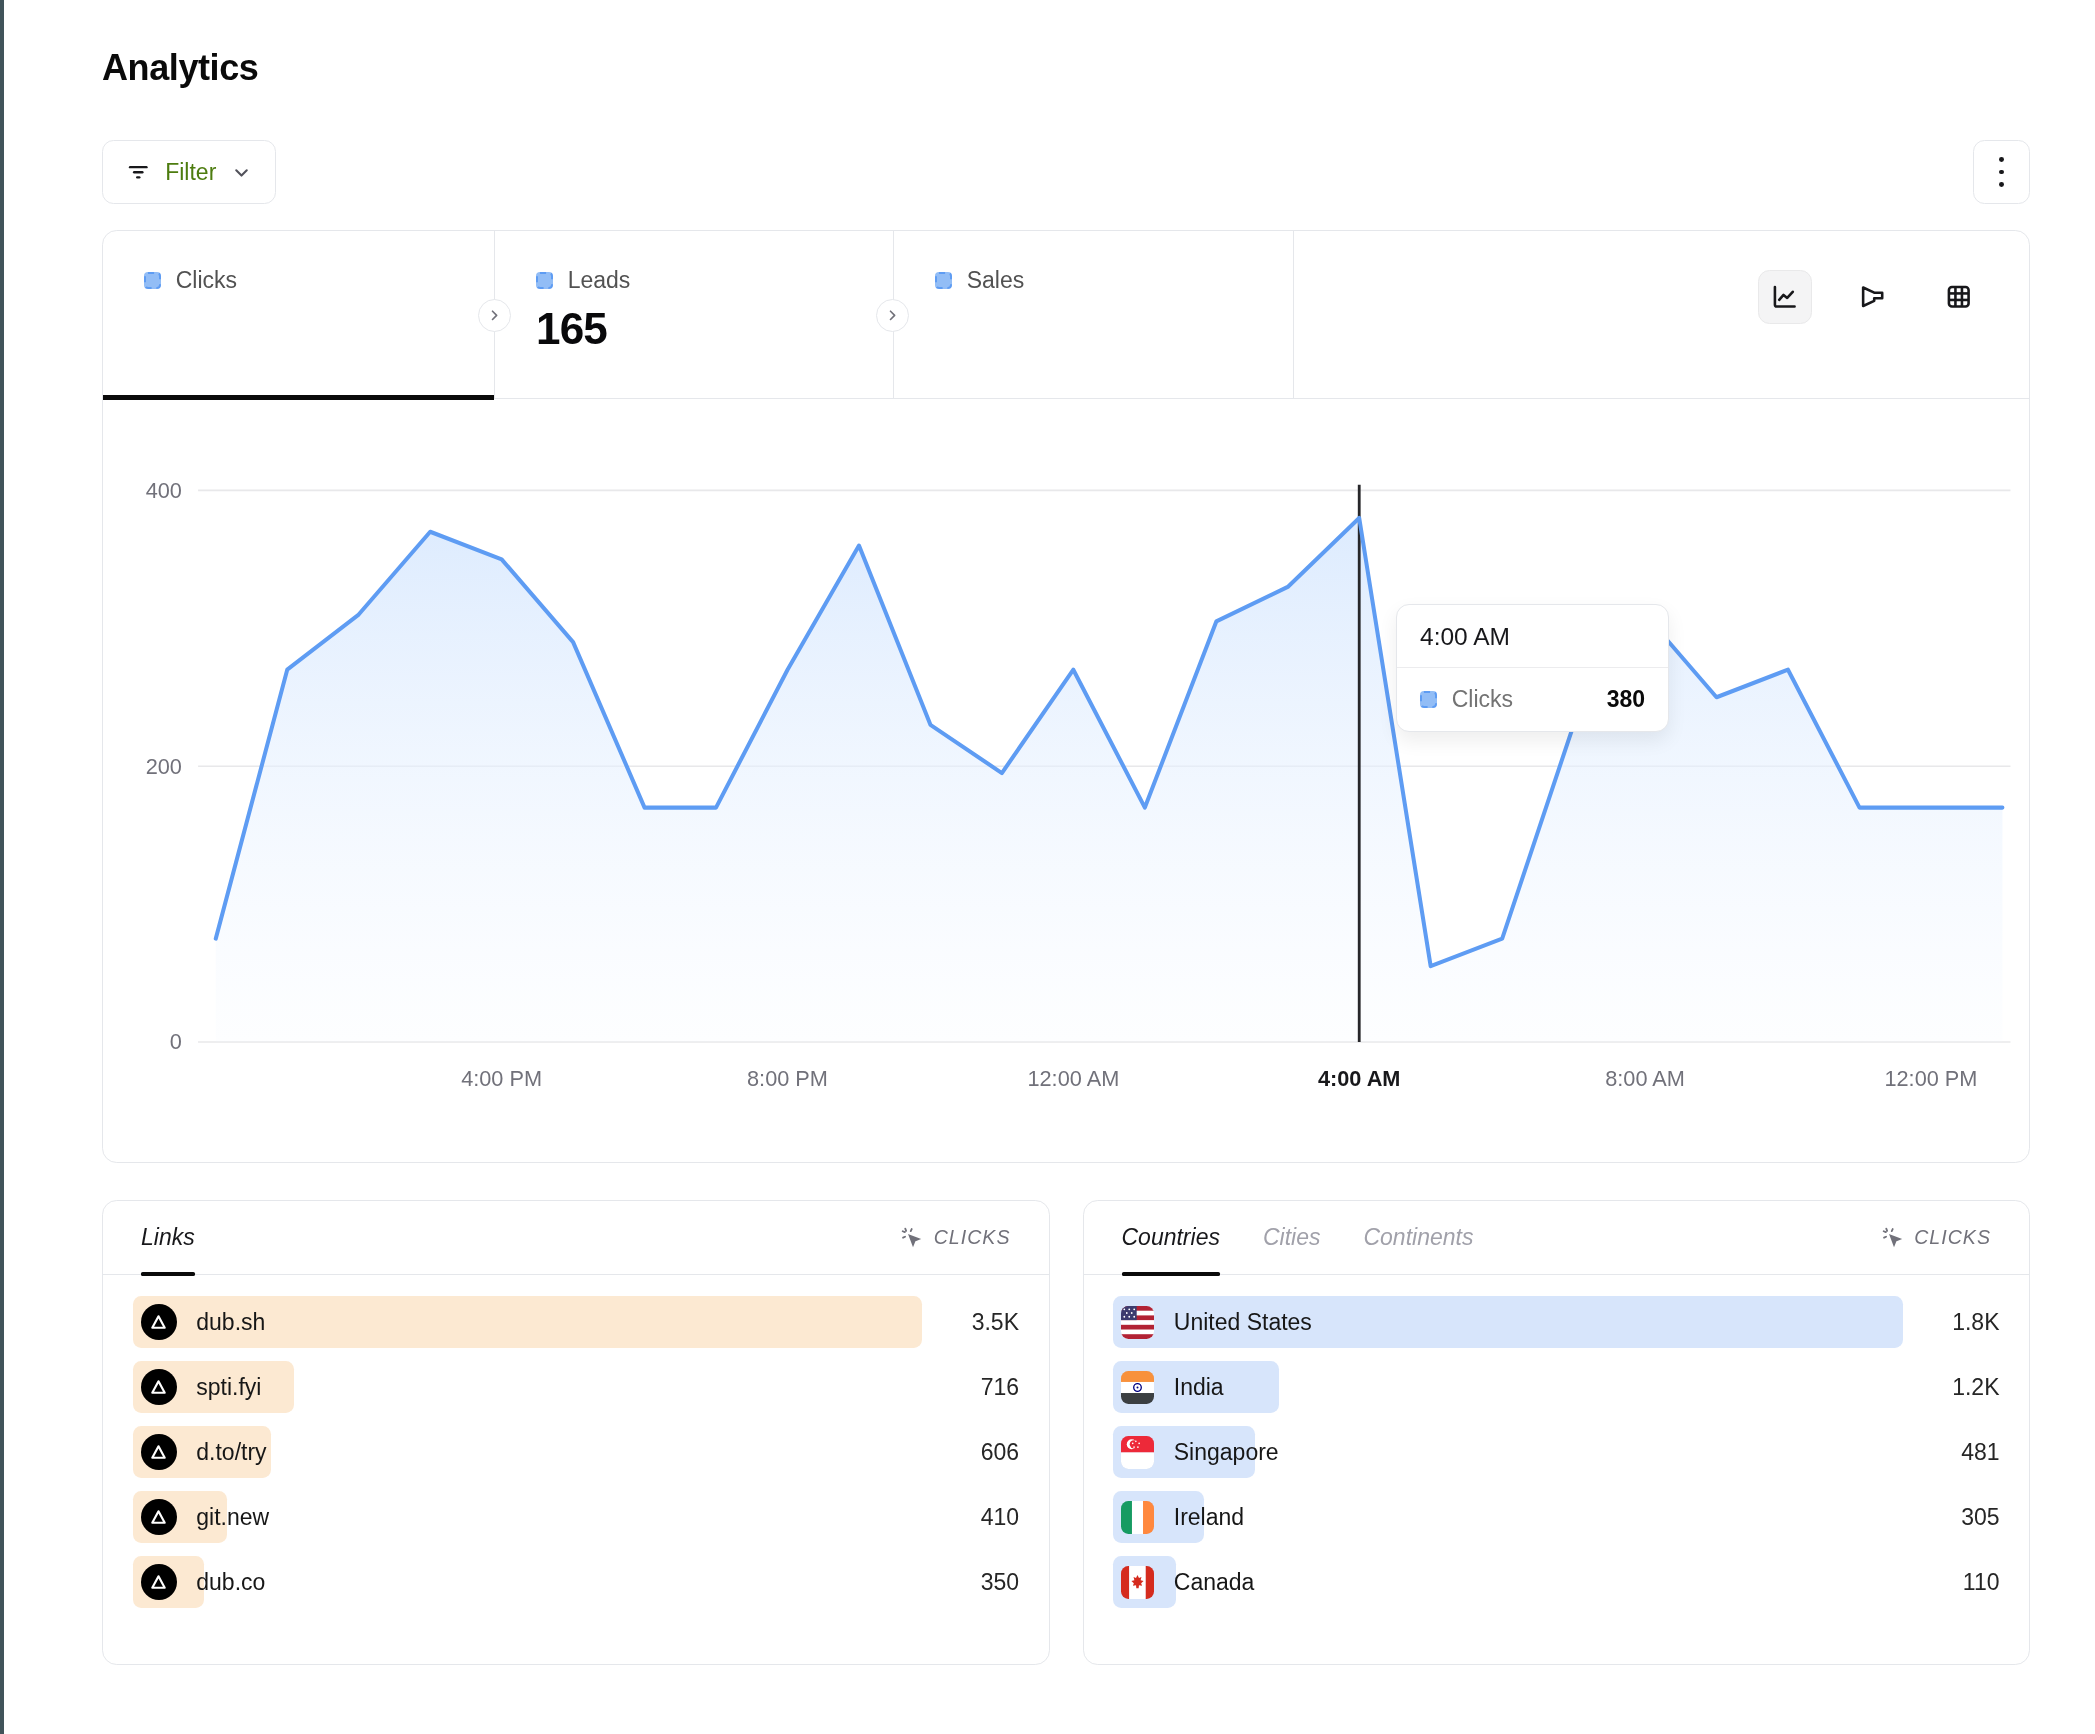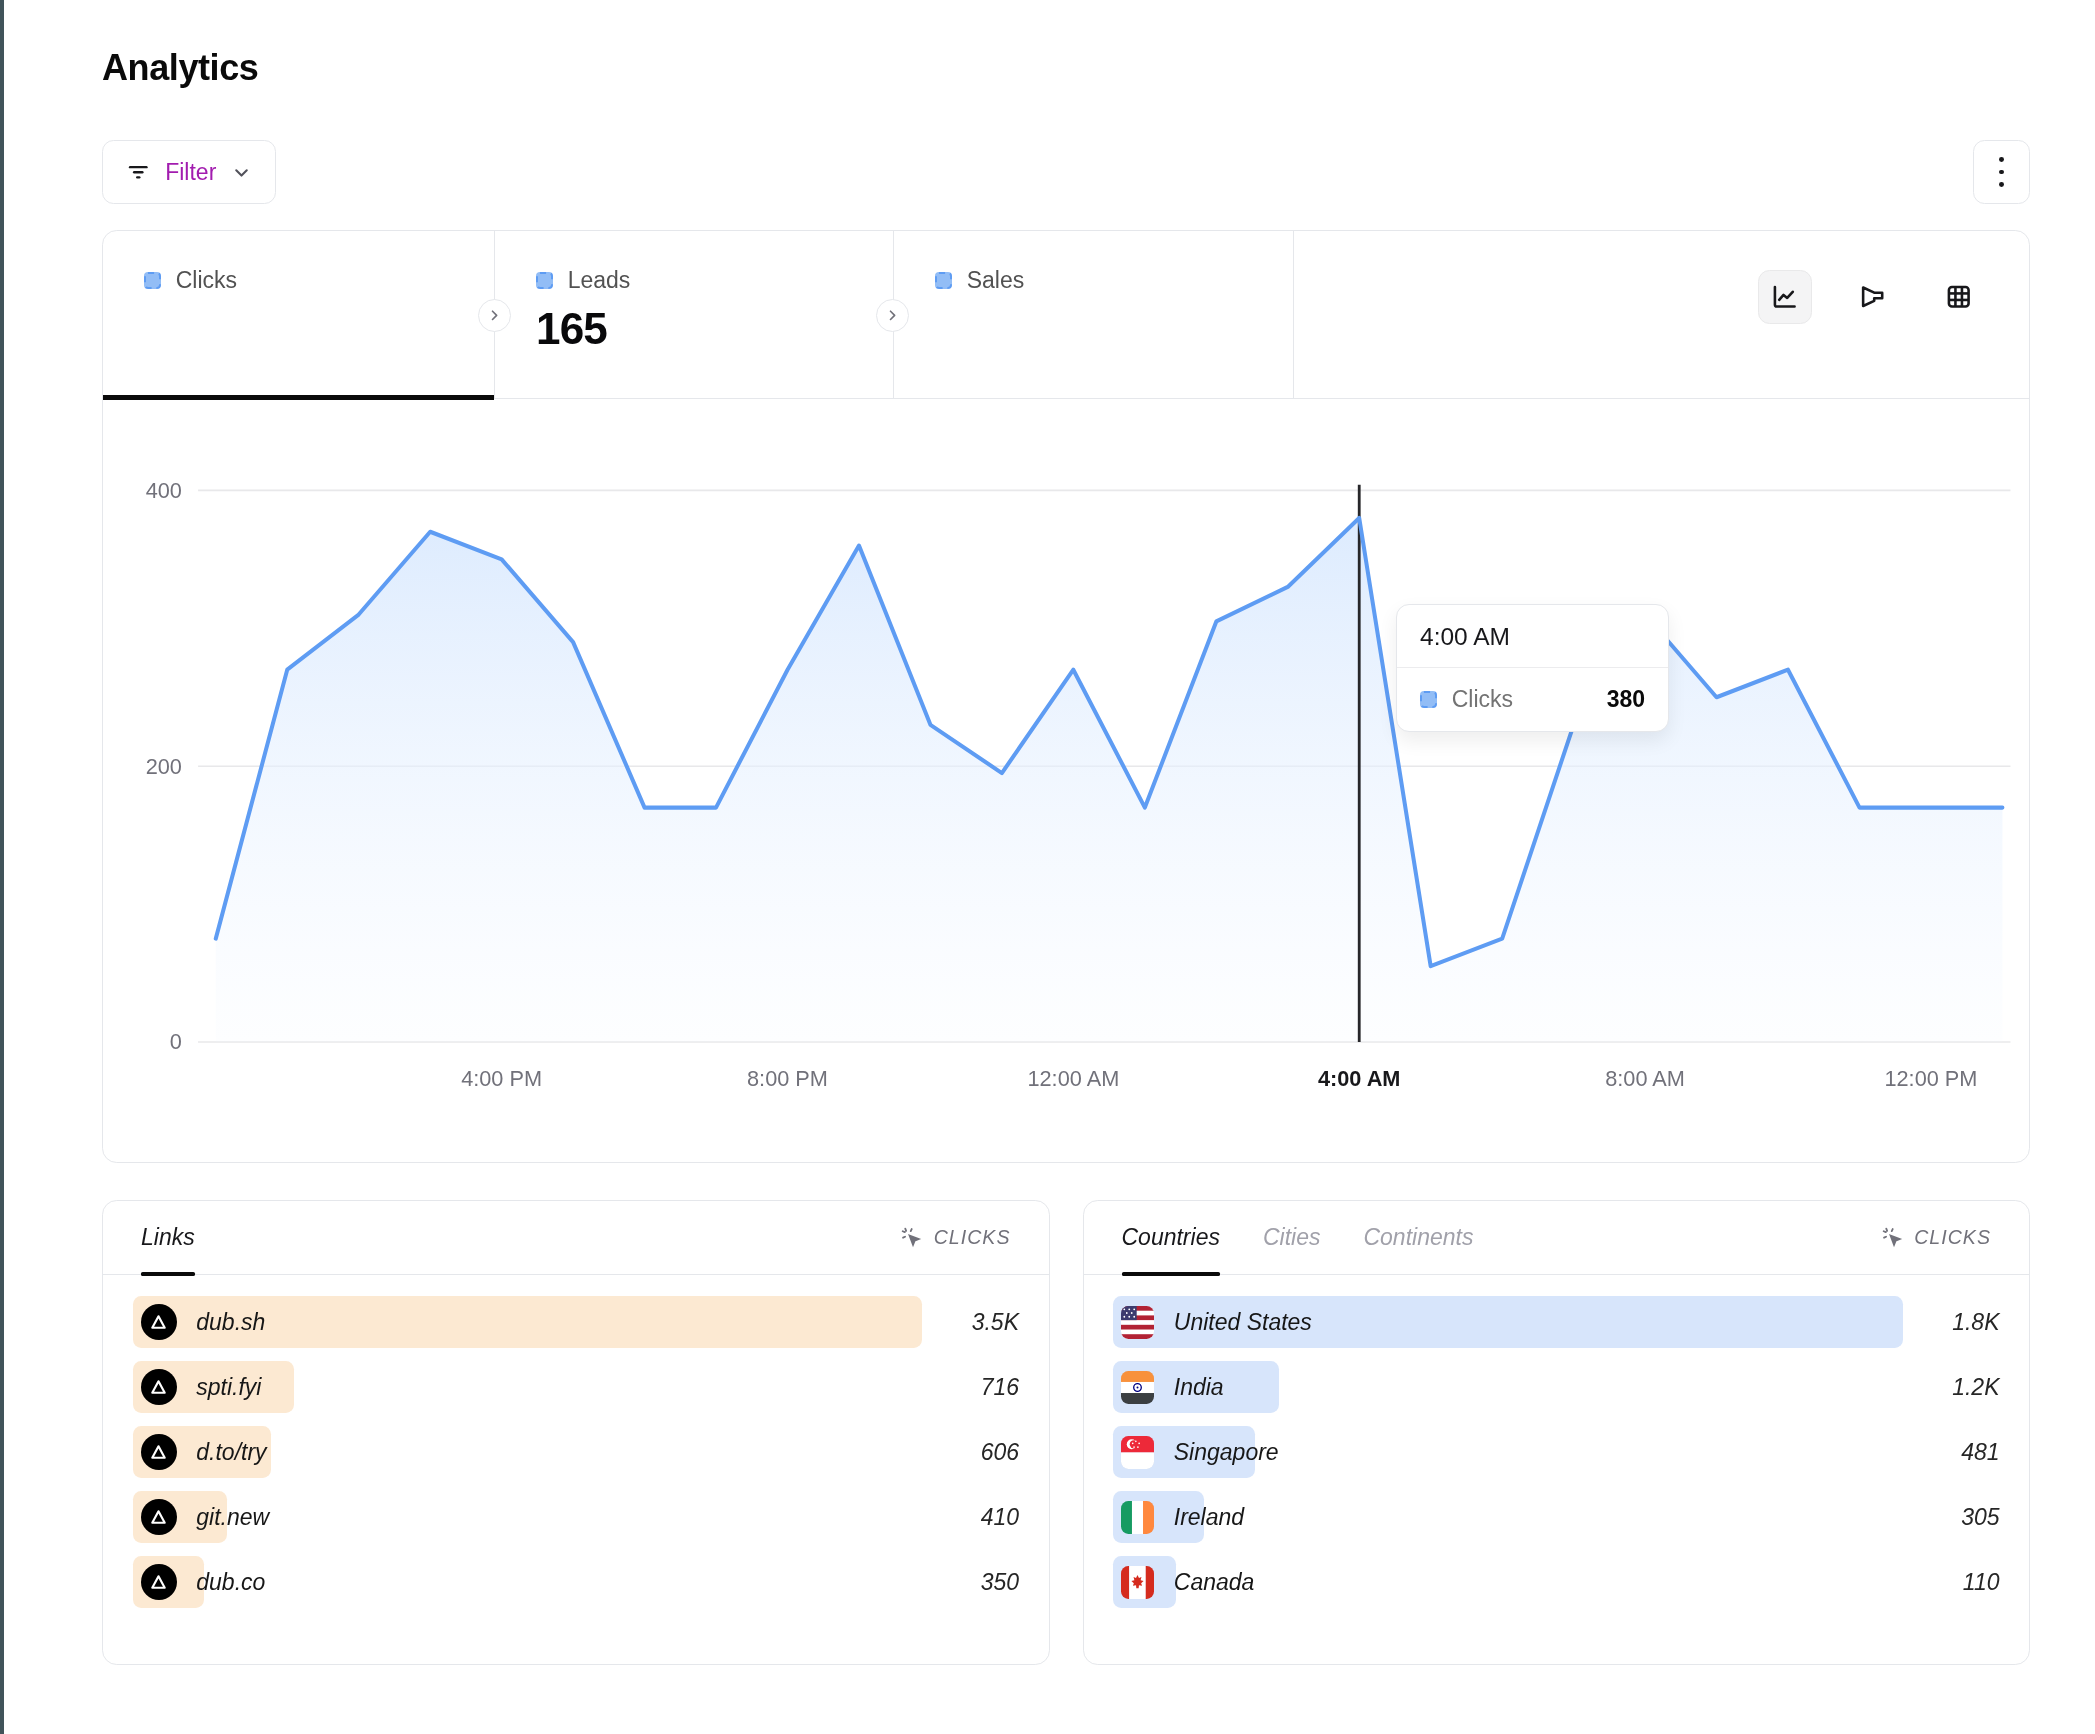--- a/index.html
+++ b/index.html
@@ -3,21 +3,21 @@
 <meta charset="utf-8">
 <style>
   * { margin:0; padding:0; box-sizing:border-box; }
   html,body { width:2096px; height:1735px; background:#fff; font-family:"Liberation Sans",sans-serif; color:#171717; overflow:hidden; }
   .edge-strip { position:fixed; left:0; top:0; bottom:0; width:4.1px; background:#41545a; }
   .page { padding:47px 66px 0 102px; }
   h1.title { font-size:36px; font-weight:700; color:#0a0a0a; letter-spacing:-0.4px; }
 
   
   .toolbar { margin-top:51px; display:flex; align-items:center; gap:21px; }
-  .btn { height:64px; background:#fff; border:1.6px solid #e5e7eb; border-radius:11.5px; display:flex; align-items:center; gap:14.7px; padding:0 23px; font-size:23px; color:#a21caf; cursor:pointer; }
+  .btn { height:64px; background:#fff; border:1.6px solid #e5e7eb; border-radius:11.5px; display:flex; align-items:center; gap:14.7px; padding:0 23px; font-size:23px; color:#4d7c0f; cursor:pointer; }
   .btn-date { width:321px; }
   .btn-date .chev { margin-left:auto; }
   .btn-kebab { width:57px; justify-content:center; margin-left:auto; padding:0; flex-direction:column; gap:7.4px; }
   .dot { width:4.9px; height:4.9px; border-radius:50%; background:#18181b; }
   .icn { display:inline-flex; align-items:center; justify-content:center; }
 
   
   .card { border:1.6px solid #e5e7eb; border-radius:14.7px; background:#fff; }
   .main-card { margin-top:26px; height:933px; position:relative; }
   .tabs-row { height:168px; border-bottom:1.6px solid #e5e7eb; display:flex; position:relative; }
@@ -46,21 +46,21 @@
   .tt-val { margin-left:auto; font-weight:700; color:#0a0a0a; }
 
   
   .panels { margin-top:37px; display:flex; gap:33px; }
   .panel { flex:1; height:465px; display:flex; flex-direction:column; }
   .panel-head { height:74px; padding:0 38px; display:flex; align-items:center; border-bottom:1.6px solid #e5e7eb;font-style:italic; }
   .p-tab { font-size:23px; margin-right:43px; height:100%; display:flex; align-items:center; position:relative; color:#a1a1aa; cursor:pointer; }
   .p-tab.active { color:#18181b; }
   .p-tab.active .p-underline { position:absolute; left:0; right:0; bottom:-1.6px; height:4.1px; background:#0a0a0a; border-radius:1.6px; }
   .metric { margin-left:auto; display:flex; align-items:center; gap:10.6px; color:#71717a; font-size:19.6px; letter-spacing:1px; font-weight:500; }
-  .plist { padding:21px 29.5px 0;font-style:italic; }
+  .plist { padding:21px 29.5px 0; }
   .prow { position:relative; height:52px; margin-bottom:13px; display:flex; align-items:center; cursor:pointer; }
   .ptrack { position:relative; flex:1; height:52px; }
   .pbar { position:absolute; left:0; top:0; bottom:0; width:20%; background:var(--bar,#eee); border-radius:8.2px; }
   .prow-content { position:absolute; left:8.2px; top:0; bottom:0; display:flex; align-items:center; gap:19.6px; z-index:2; }
   .prow-label { font-size:23px; color:#171717; }
   .pval { width:97px; text-align:right; font-size:23px; color:#262626; }
   .logo-circle { width:36px; height:36px; border-radius:50%; background:#000; display:flex; align-items:center; justify-content:center; }
   .flag { width:33px; height:33px; border-radius:7.4px; overflow:hidden; box-shadow:inset 0 0 0 0.8px rgba(0,0,0,.08); display:flex; }
   .flag svg { width:100%; height:100%; }
 </style>

